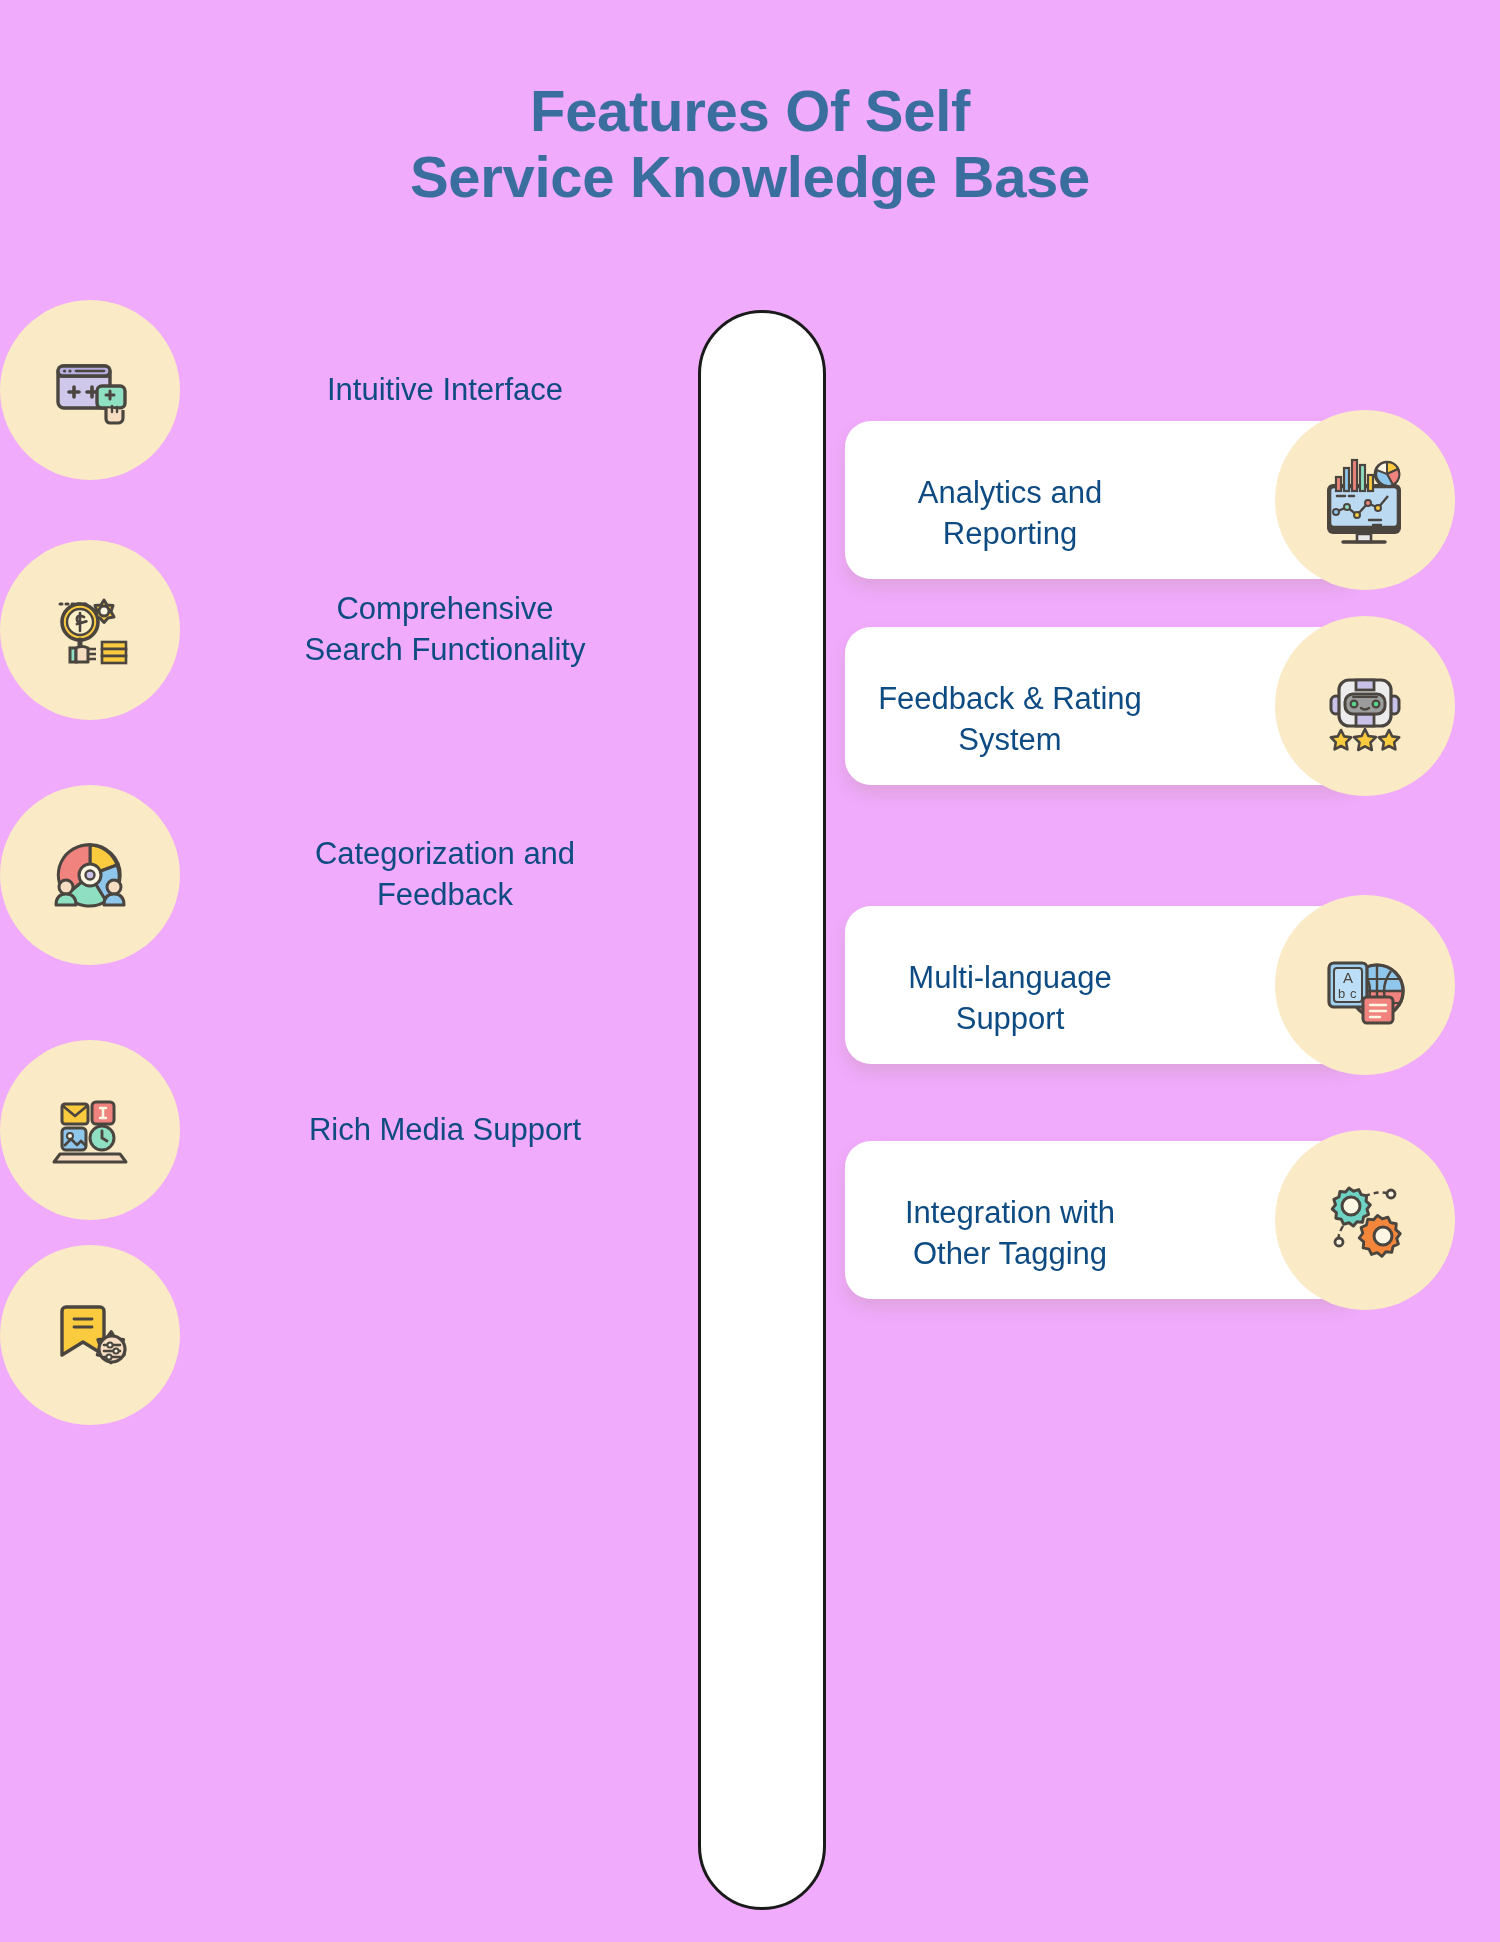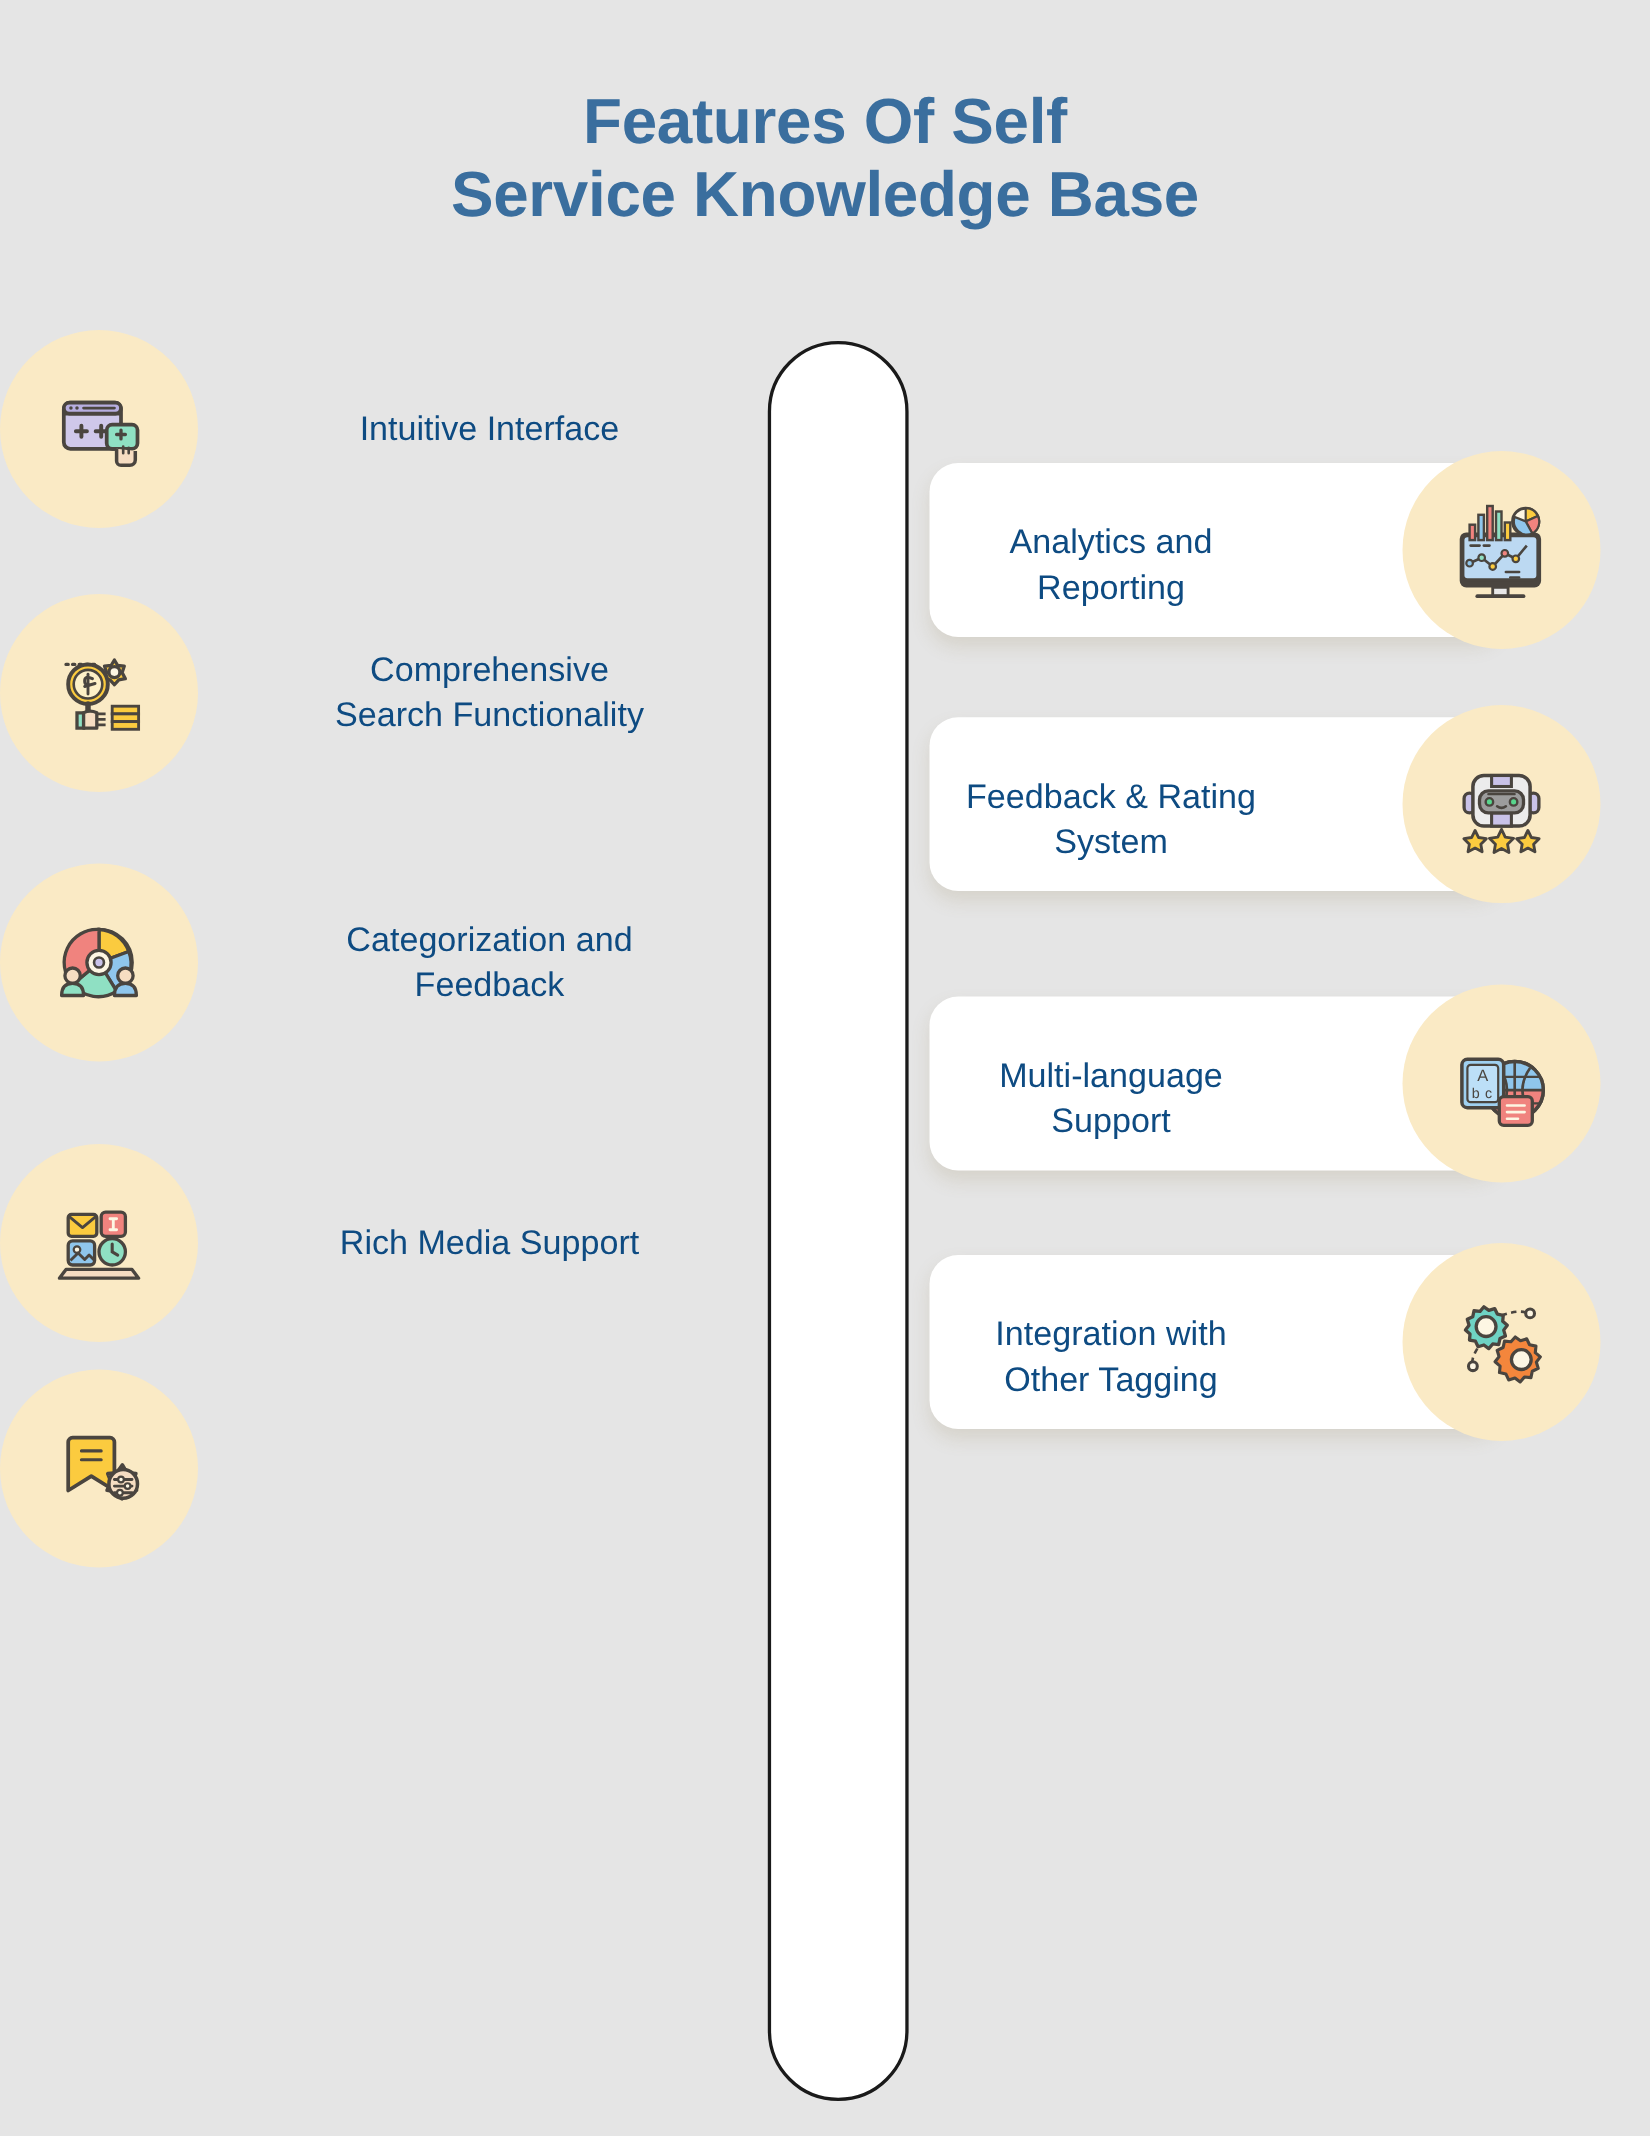--- a/index.html
+++ b/index.html
@@ -5,21 +5,21 @@
   * { box-sizing: border-box; margin: 0; padding: 0; }
   html, body {
     width: 1500px; height: 1942px;
     background: #fdfaec;
     font-family: "Liberation Sans", sans-serif;
     overflow: hidden;
   }
   #page {
     position: relative;
     width: 1500px; height: 1942px;
-    background: #e5e5e5;
+    background: #f0abfc;
   }
 
   
   .title {
     position: absolute;
     top: 78px; left: 0; width: 1500px;
     text-align: center;
     color: #3a6e9e;
     font-size: 58px;
     font-weight: bold;
@@ -222,21 +222,21 @@
           <path d="M56 72 h12 M60 77 h8" stroke="#4a453f" stroke-width="2.4" stroke-linecap="round"></path>
           <path d="M44 86 h14 v8 h-14z" fill="#e8e8e8" stroke="#4a453f" stroke-width="2.6"></path>
           <path d="M30 94 h42" stroke="#4a453f" stroke-width="3.4" stroke-linecap="round"></path>
         </svg>
       </span>
     </div>
     <div class="label label-right vcenter" style="right:275px; white-space:pre-line;">Analytics and
 Reporting</div>
   </div>
 
-  <div class="row" style="top:641px; left:800px; width:700px; height:180px;">
+  <div class="row" style="top:616px; left:800px; width:700px; height:180px;">
     <div class="card card-right vcenter" style="left:45px; height:158px;"></div>
     <div class="bubble" style="top:0; right:45px; left:auto;">
       <span>
         <svg width="100" height="100" viewBox="0 0 100 100">
           <rect x="16" y="40" width="10" height="18" rx="5" fill="#c9c2e8" stroke="#4a453f" stroke-width="3"></rect>
           <rect x="74" y="40" width="10" height="18" rx="5" fill="#c9c2e8" stroke="#4a453f" stroke-width="3"></rect>
           <rect x="24" y="24" width="52" height="46" rx="10" fill="#ececec" stroke="#4a453f" stroke-width="3.2"></rect>
           <rect x="41" y="24" width="18" height="10" fill="#c9c2e8" stroke="#4a453f" stroke-width="2.8"></rect>
           <rect x="41" y="58" width="18" height="12" fill="#c9c2e8" stroke="#4a453f" stroke-width="2.8"></rect>
           <rect x="30" y="38" width="40" height="20" rx="8" fill="#9c9c9c" stroke="#4a453f" stroke-width="3"></rect>

